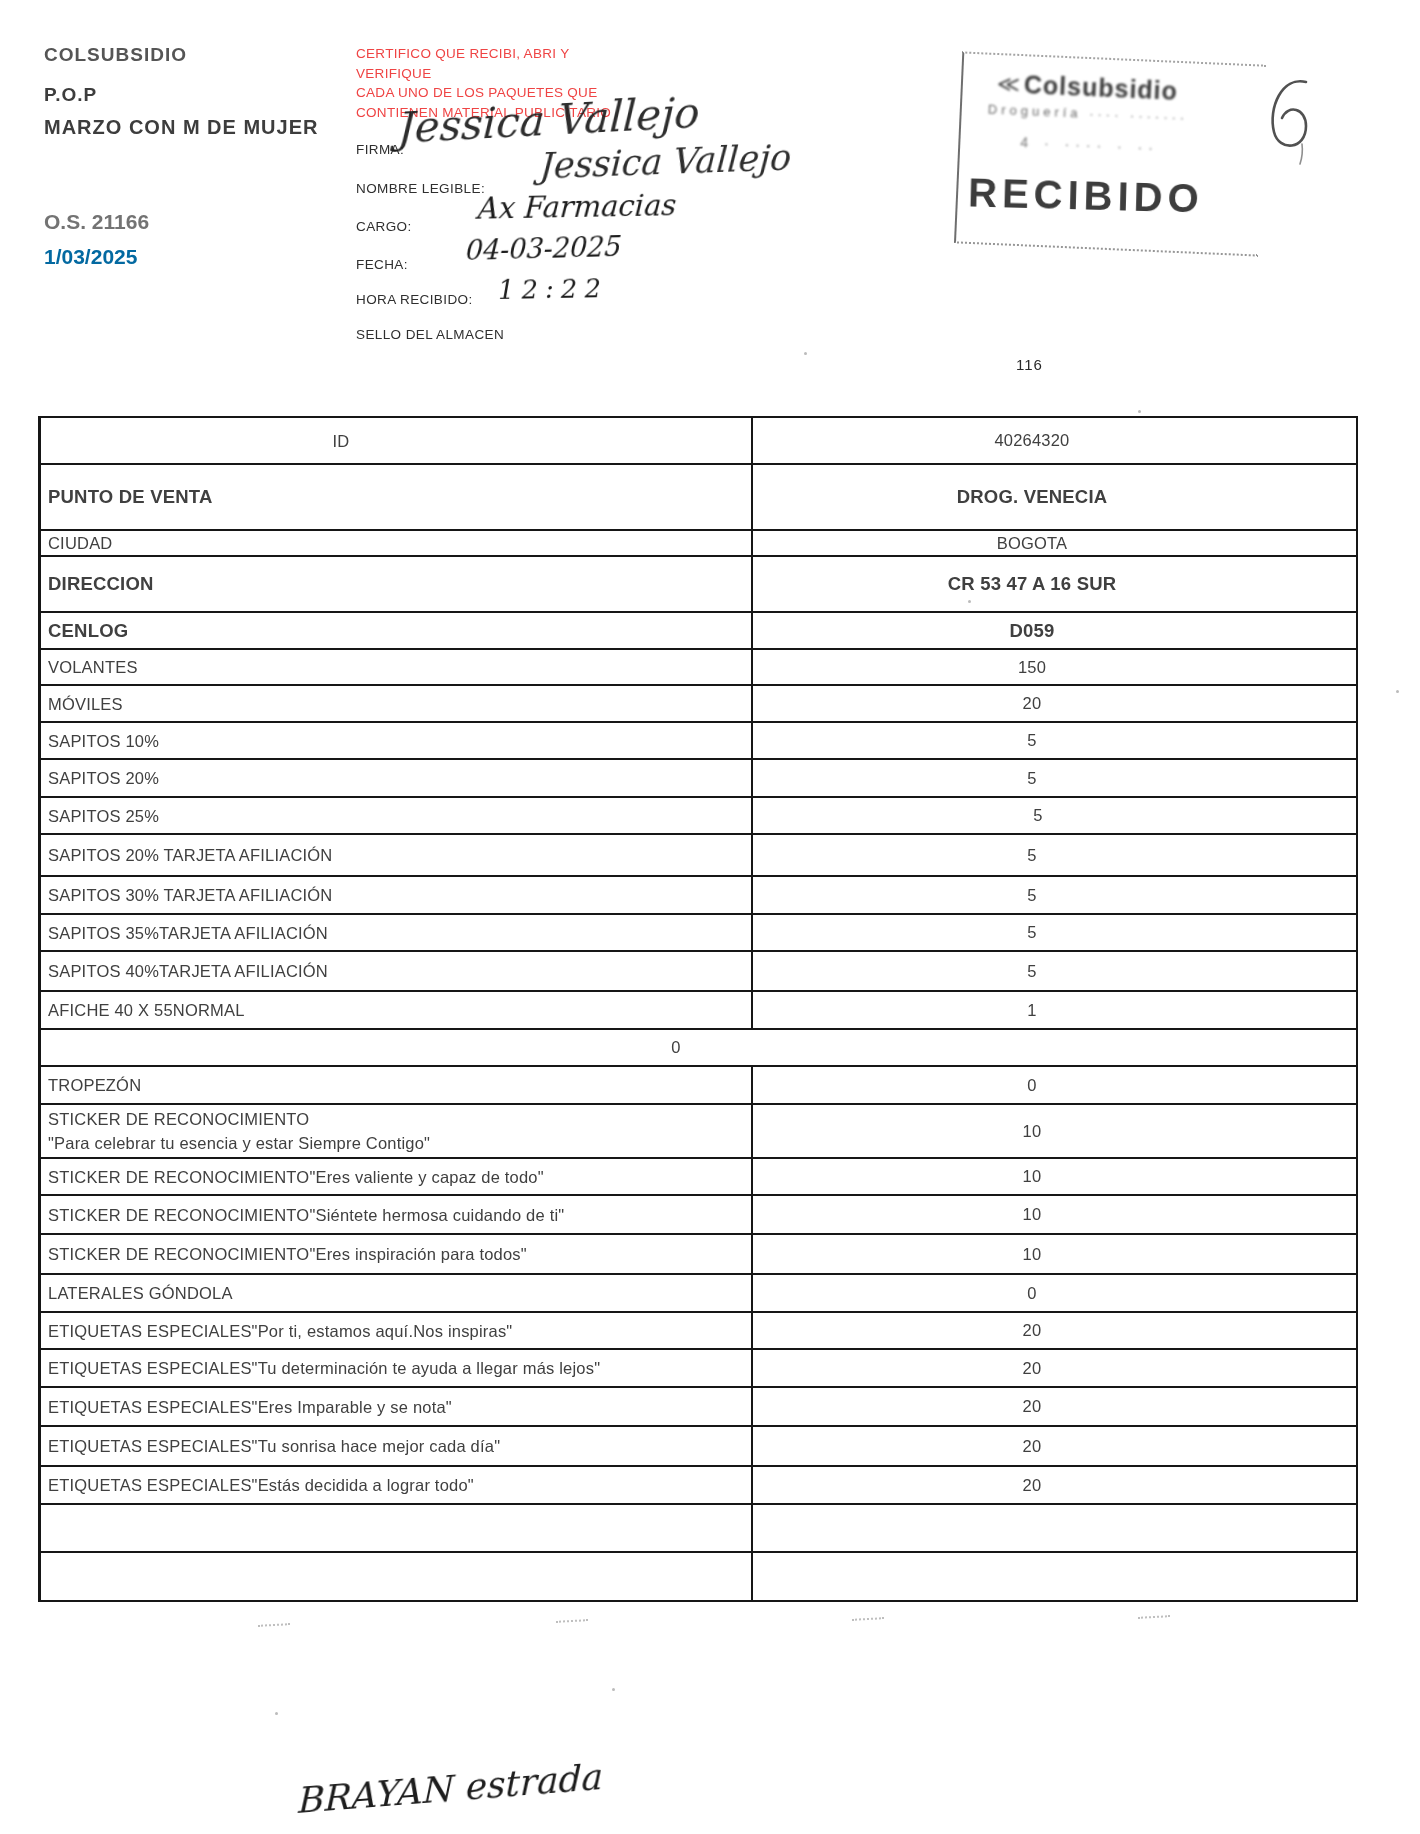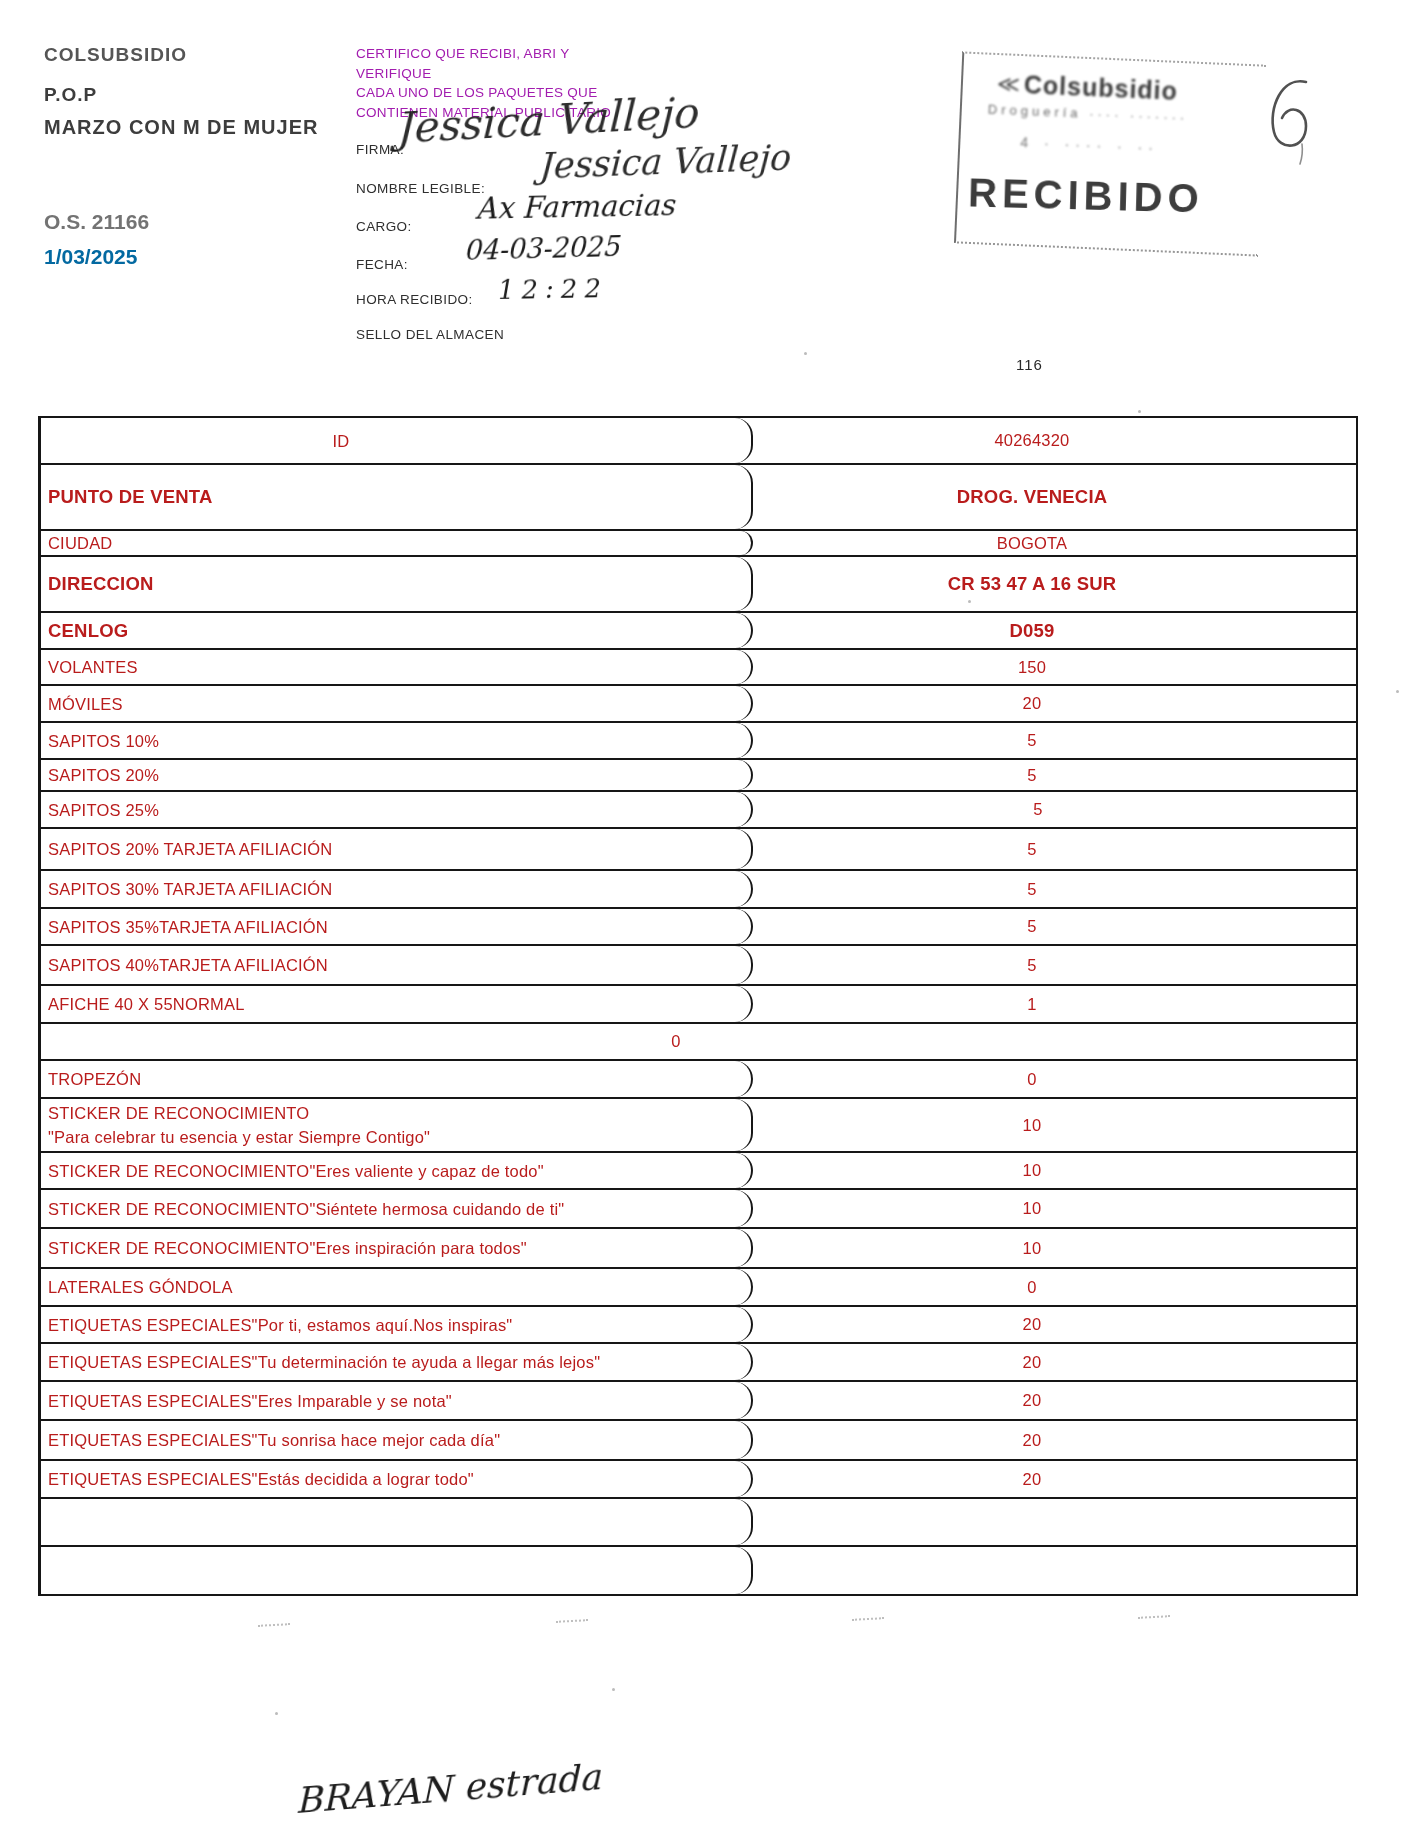--- a/index.html
+++ b/index.html
@@ -10,21 +10,21 @@
   .abs{position:absolute;}
   
   .corp-line{font-weight:bold;color:#3d3d3d;letter-spacing:1px;filter:blur(.4px);}
   .corp-1{left:44px;top:44px;font-size:19px;color:#555;filter:blur(.7px);}
   .corp-2{left:44px;top:84px;font-size:19px;}
   .corp-3{left:44px;top:116px;font-size:20px;}
   .os-line{left:44px;top:210px;font-size:21px;font-weight:bold;color:#737373;filter:blur(.3px);}
   .date-line{left:44px;top:245px;font-size:21px;font-weight:bold;color:#0369a1;filter:blur(.3px);}
   
   .cert{left:356px;top:44px;width:340px;font-size:13.5px;line-height:19.5px;
-        color:#a21caf;letter-spacing:.3px;filter:blur(.25px);}
+        color:#ef4444;letter-spacing:.3px;filter:blur(.25px);}
   .field-label{font-size:13.5px;color:#2f2f2f;letter-spacing:.4px;filter:blur(.25px);}
   .fl-firma{left:356px;top:142px;}
   .fl-nombre{left:356px;top:181px;}
   .fl-cargo{left:356px;top:219px;}
   .fl-fecha{left:356px;top:257px;}
   .fl-hora{left:356px;top:292px;}
   .fl-sello{left:356px;top:327px;}
   
   .hand{font-family:"DejaVu Serif",serif;font-style:italic;color:#1d1d1d;
         white-space:nowrap;filter:blur(.2px);}
@@ -47,21 +47,21 @@
   .stamp-received{margin:20px 0 0 10px;font-size:40px;font-weight:bold;letter-spacing:5px;
                   color:#3d3d3d;filter:blur(.55px);transform:rotate(-1deg);}
   
   .pagenum{left:1016px;top:356px;font-size:15px;color:#2a2a2a;letter-spacing:1px;}
   
   .rtable{left:38px;top:416px;width:1320px;border:2px solid #161616;border-left-width:3px;
           box-sizing:border-box;background:transparent;}
   .trow{display:flex;box-sizing:border-box;border-bottom:2px solid #161616;}
   .trow:last-child{border-bottom:none;}
   .cell{display:flex;flex-direction:column;justify-content:center;box-sizing:border-box;
-        font-size:16.5px;color:#b91c1c;letter-spacing:.2px;filter:blur(.15px);border-radius:18px;}
+        font-size:16.5px;color:#404040;letter-spacing:.2px;filter:blur(.15px);}
   .cell-l{width:712px;border-right:2px solid #161616;padding-left:7px;align-items:flex-start;}
   .cell-l.c{align-items:center;padding-left:0;padding-right:110px;}
   .cell-r{flex:1;align-items:center;padding-right:45px;}
   .cell.b{font-weight:bold;font-size:18.5px;}
   .cell-l div{line-height:24px;}
   
   .smudge{width:32px;border-top:2px dotted #8a8a8a;opacity:.55;transform:rotate(-3deg);}
   .dot{width:3px;height:3px;background:#777;border-radius:50%;opacity:.5;}
 </style>
 </head>
@@ -169,21 +169,21 @@
         </div>
       </div>
       <div class="trow" style="height: 37px;">
         <div class="cell cell-l">
           <div>SAPITOS 10%</div>
         </div>
         <div class="cell cell-r">
           <span>5</span>
         </div>
       </div>
-      <div class="trow" style="height: 32px;">
+      <div class="trow" style="height: 38px;">
         <div class="cell cell-l">
           <div>SAPITOS 20%</div>
         </div>
         <div class="cell cell-r">
           <span>5</span>
         </div>
       </div>
       <div class="trow" style="height: 37px; gap: 12px;">
         <div class="cell cell-l">
           <div>SAPITOS 25%</div>

